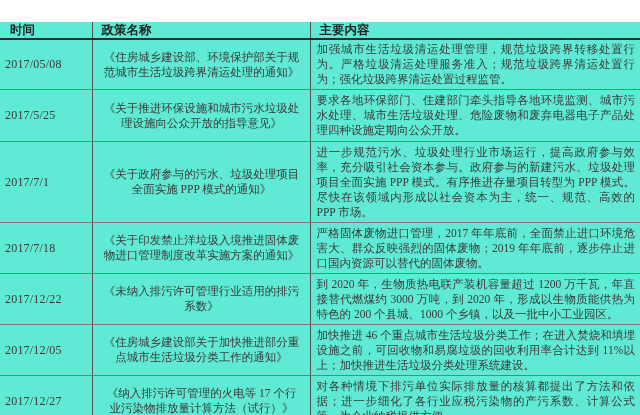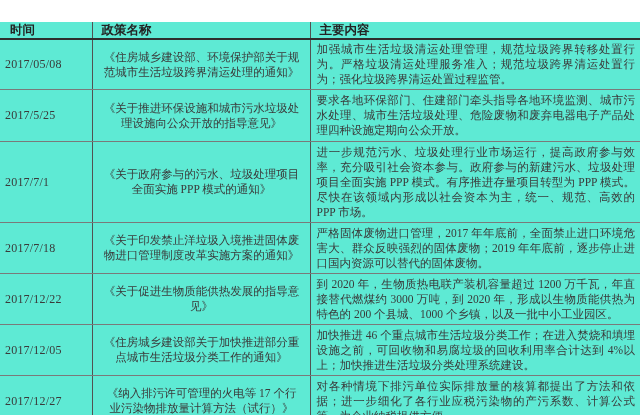--- a/index.html
+++ b/index.html
@@ -108,27 +108,27 @@
         <td class="title">《关于政府参与的污水、垃圾处理项目全面实施 PPP 模式的通知》</td>
         <td class="content">进一步规范污水、垃圾处理行业市场运行，提高政府参与效率，充分吸引社会资本参与。政府参与的新建污水、垃圾处理项目全面实施 PPP 模式。有序推进存量项目转型为 PPP 模式。尽快在该领域内形成以社会资本为主，统一、规范、高效的 PPP 市场。</td>
       </tr>
       <tr>
         <td class="date">2017/7/18</td>
         <td class="title">《关于印发禁止洋垃圾入境推进固体废物进口管理制度改革实施方案的通知》</td>
         <td class="content">严格固体废物进口管理，2017 年年底前，全面禁止进口环境危害大、群众反映强烈的固体废物；2019 年年底前，逐步停止进口国内资源可以替代的固体废物。</td>
       </tr>
       <tr>
         <td class="date">2017/12/22</td>
-        <td class="title">《关于促进生物质能供热发展的指导意见》</td>
+        <td class="title">《未纳入排污许可管理行业适用的排污系数》</td>
         <td class="content">到 2020 年，生物质热电联产装机容量超过 1200 万千瓦，年直接替代燃煤约 3000 万吨，到 2020 年，形成以生物质能供热为特色的 200 个县城、1000 个乡镇，以及一批中小工业园区。</td>
       </tr>
       <tr>
         <td class="date">2017/12/05</td>
         <td class="title">《住房城乡建设部关于加快推进部分重点城市生活垃圾分类工作的通知》</td>
-        <td class="content">加快推进 46 个重点城市生活垃圾分类工作；在进入焚烧和填埋设施之前，可回收物和易腐垃圾的回收利用率合计达到 4%以上；加快推进生活垃圾分类处理系统建设。</td>
+        <td class="content">加快推进 46 个重点城市生活垃圾分类工作；在进入焚烧和填埋设施之前，可回收物和易腐垃圾的回收利用率合计达到 11%以上；加快推进生活垃圾分类处理系统建设。</td>
       </tr>
       <tr>
         <td class="date">2017/12/27</td>
         <td class="title">《纳入排污许可管理的火电等 17 个行业污染物排放量计算方法（试行）》</td>
         <td class="content">对各种情境下排污单位实际排放量的核算都提出了方法和依据；进一步细化了各行业应税污染物的产污系数、计算公式等，为企业纳税提供方便。</td>
       </tr>
       <tr>
         <td class="date">2017/12/27</td>
         <td class="title">《未纳入排污许可管理行业适用的排污系数、物料衡算方法（试行）》</td>
         <td class="content">对未纳入排污许可管理行业，明确污染物排放量计算方法，为企业纳税提供方便。</td>

